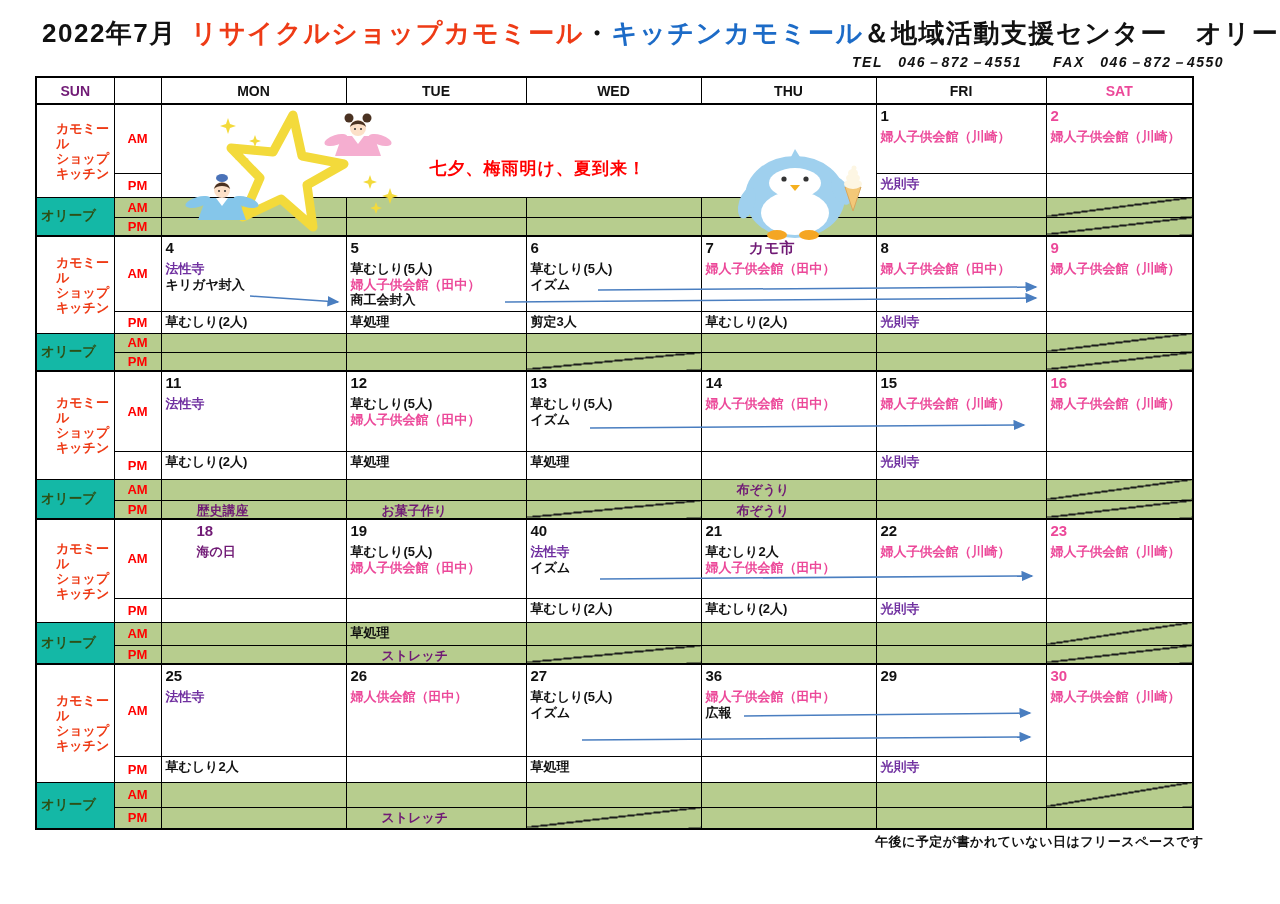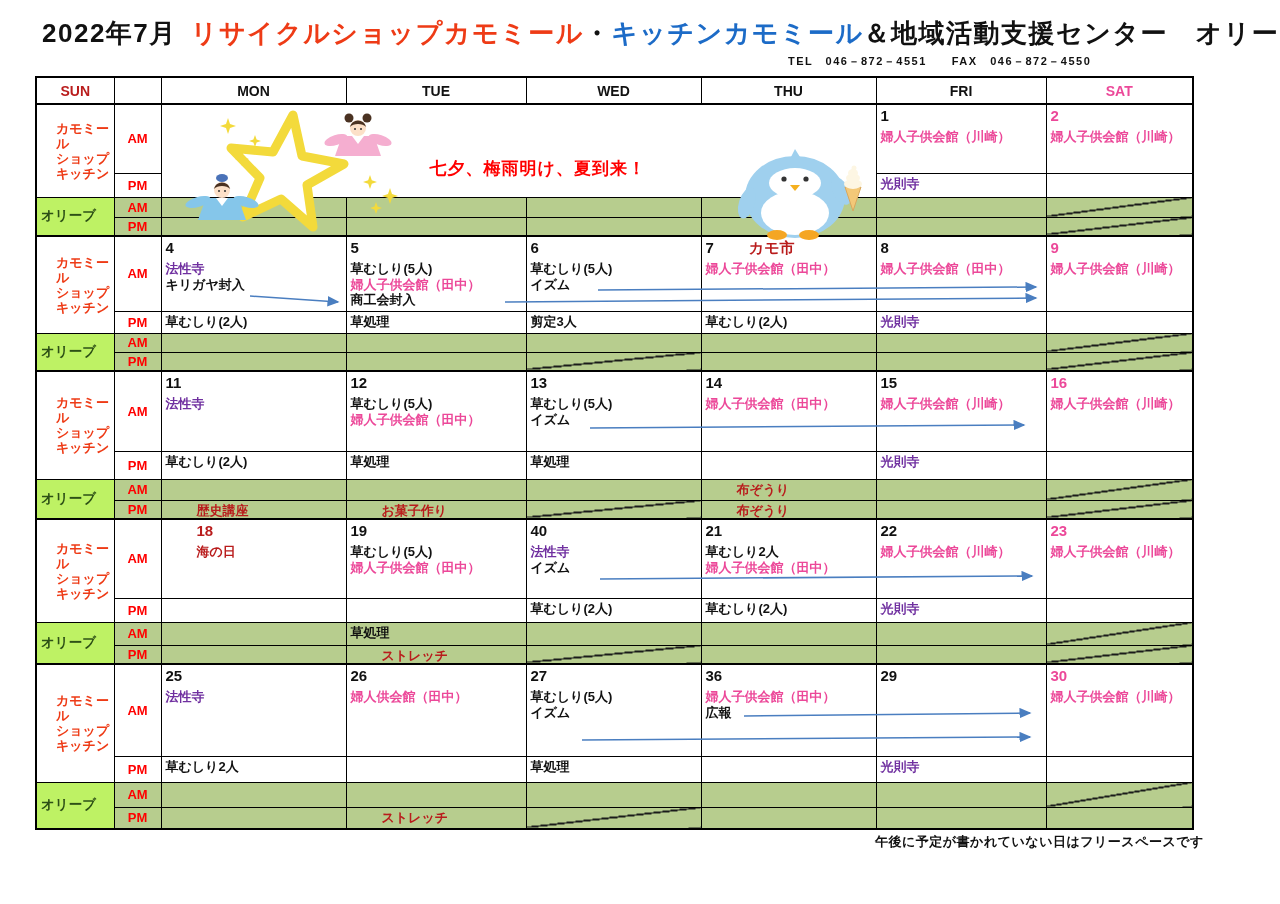--- a/index.html
+++ b/index.html
@@ -3,35 +3,35 @@
 <meta charset="utf-8">
 <style>
   html,body{margin:0;padding:0;}
   body{width:1280px;height:904px;background:#fff;position:relative;overflow:hidden;
        font-family:"Liberation Sans","DejaVu Sans",sans-serif;color:#111;}
   .titlebar{position:absolute;left:42px;top:16px;font-size:26px;font-weight:bold;
             letter-spacing:1.5px;white-space:nowrap;}
   .t-month{margin-right:14px;}
   .t-orange{color:#ee3b16;}
   .t-blue{color:#1c6bc7;}
-  .contact{position:absolute;left:788px;top:54px;font-size:11px;font-weight:bold;letter-spacing:1.5px;white-space:nowrap;}
+  .contact{position:absolute;left:852px;top:54px;font-size:14px;font-weight:bold;letter-spacing:1.5px;white-space:nowrap;font-style:italic;}
   table{position:absolute;left:35px;top:76px;border-collapse:collapse;table-layout:fixed;
         border:2px solid #000;}
   td{border:1px solid #000;padding:0;vertical-align:top;overflow:hidden;}
   tr.wk td{border-top:2px solid #000;}
   .hd{height:25px;text-align:center;vertical-align:middle;font-weight:bold;font-size:14px;}
   .lab{color:#ee3b16;font-weight:bold;font-size:13px;line-height:15px;vertical-align:middle;padding-left:19px;}
-  .lab-olive{background:#bef264;color:#2d5016;font-weight:bold;font-size:13.5px;vertical-align:middle;padding-left:4px;}
+  .lab-olive{background:#14b8a6;color:#2d5016;font-weight:bold;font-size:13.5px;vertical-align:middle;padding-left:4px;}
   .ampm{color:#ff0000;font-weight:bold;font-size:13px;text-align:center;vertical-align:middle;}
   .g{background:#b7cd8e;}
   .num{font-size:15px;font-weight:bold;line-height:17px;margin:2px 0 5px 4px;color:#111;}
   .extra{margin-left:6px;}
   .line{font-size:13px;font-weight:bold;line-height:15.5px;margin-left:4px;white-space:nowrap;}
   .pc{padding-top:2px;}
-  .cr{color:#b91c1c;margin-left:35px;}
+  .cr{color:#701a75;margin-left:35px;}
   .cb{color:#ec4899;}
   .cp{color:#7030a0;}
   .ck{color:#111;}
   .diag{background-image:linear-gradient(to bottom right,
         transparent calc(50% - 0.9px),#1a1a1a calc(50% - 0.9px),
         #1a1a1a calc(50% + 0.9px),transparent calc(50% + 0.9px));}
   .merged{position:relative;margin-top:18px;}
   .notice{position:absolute;left:268px;top:52px;color:#ff0000;font-size:17px;font-weight:bold;
           letter-spacing:1px;white-space:nowrap;}
   .footnote{position:absolute;left:875px;top:833px;font-size:13px;font-weight:bold;letter-spacing:0.5px;}

